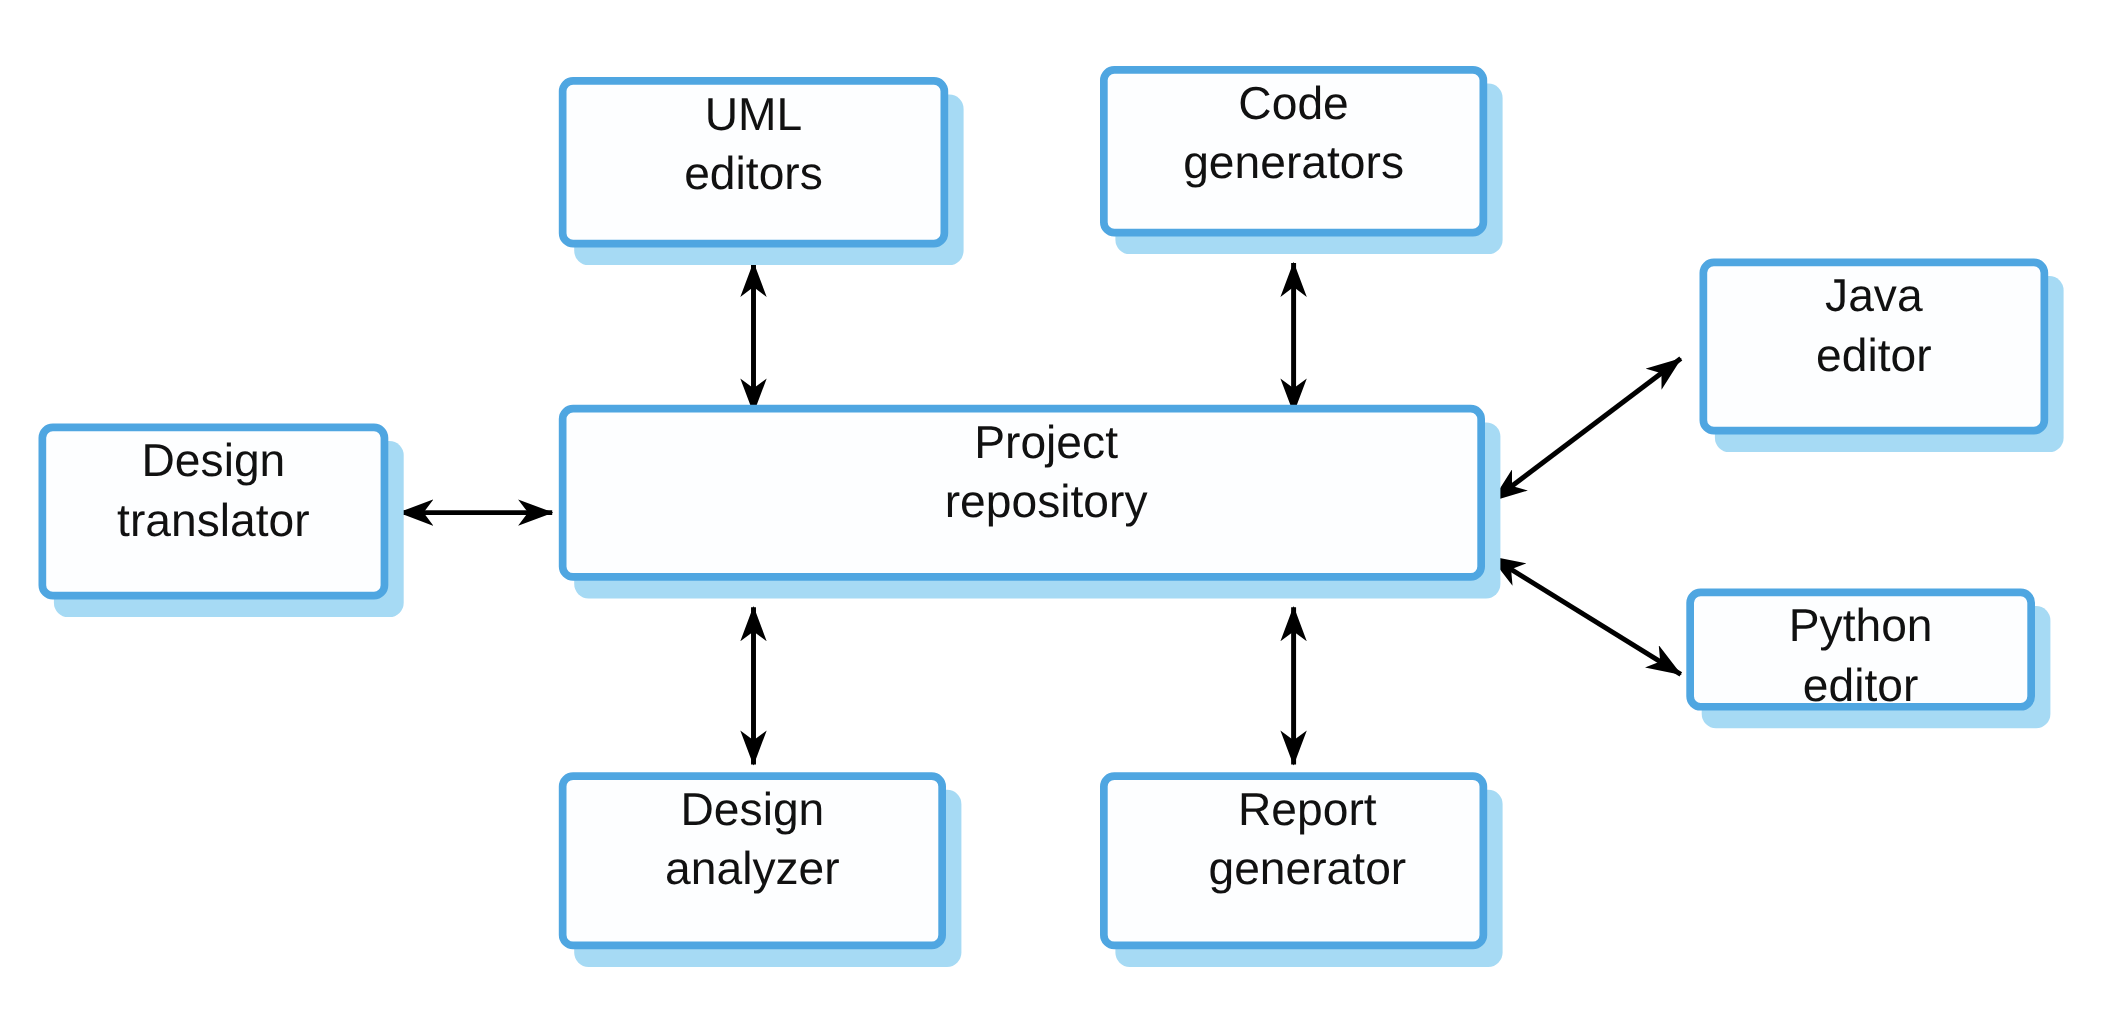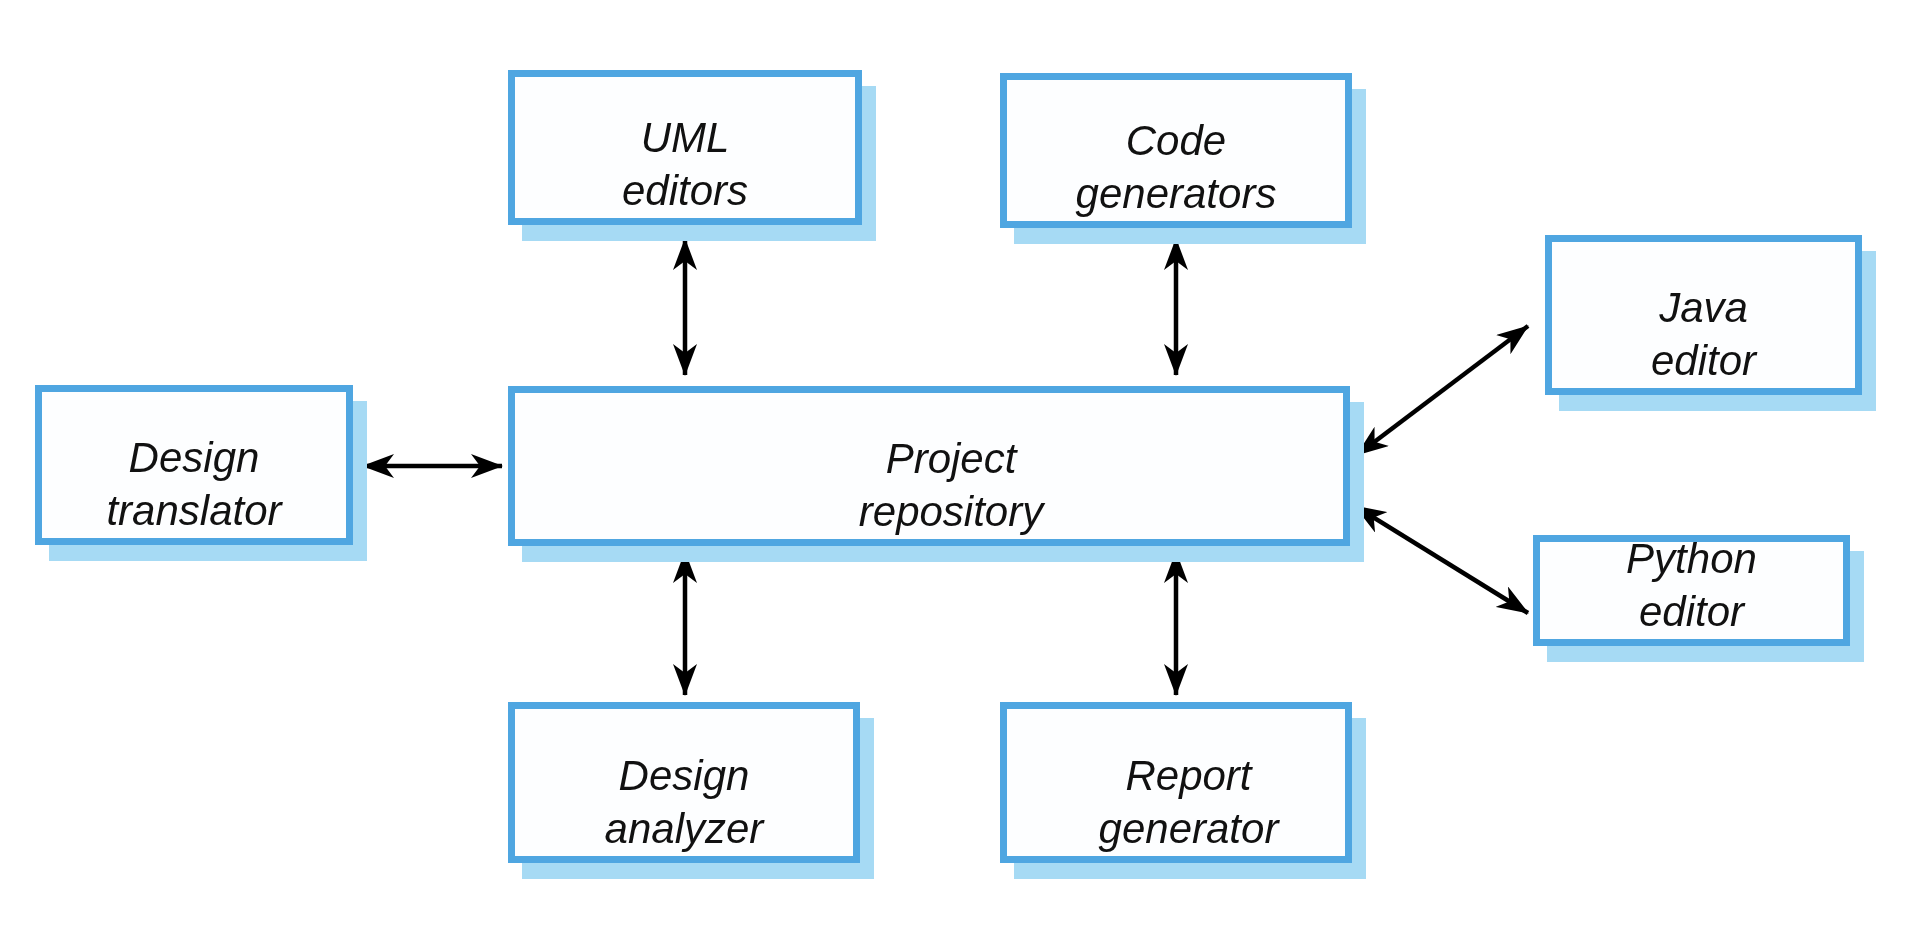--- a/index.html
+++ b/index.html
@@ -28,27 +28,26 @@
     left: 0; top: 0;
     width: 1916px;
     height: 932px;
     pointer-events: none;
   }
   .node {
     position: absolute;
     box-sizing: border-box;
     background: var(--box-fill);
     border: 7px solid var(--box-border);
-    border-radius: 0;
+    border-radius: 13px;
     box-shadow: 14px 16px 0 0 var(--box-shadow);
     display: flex;
-    align-items: flex-end;
+    align-items: flex-start;
     justify-content: center;
     text-align: center;
-    font-style: italic;
   }
   .node-label {
     white-space: pre-line;
     color: var(--text);
     font-size: 42px;
     line-height: 1.28;
     font-weight: 400;
   }
   .edge {
     stroke: var(--arrow);
@@ -78,41 +77,41 @@
     <line class="edge" x1="363" y1="466" x2="502" y2="466" marker-start="url(#ah)" marker-end="url(#ah)"></line>
     <line class="edge" x1="1357" y1="455" x2="1528" y2="326" marker-start="url(#ah)" marker-end="url(#ah)"></line>
     <line class="edge" x1="1355" y1="506" x2="1528" y2="613" marker-start="url(#ah)" marker-end="url(#ah)"></line>
   </svg>
 
   <div class="node" style="left:508px; top:70px; width:354px; height:155px;">
     <span class="node-label">UML
 editors</span>
   </div>
 
-  <div class="node" style="left:1000px; top:73px; width:352px; height:155px;">
+  <div class="node" style="left:1000px; top:60px; width:352px; height:155px;">
     <span class="node-label">Code
 generators</span>
   </div>
 
   <div class="node" style="left:1533px; top:235px; width:317px; height:160px;margin-left:12px;">
     <span class="node-label">Java
 editor</span>
   </div>
 
   <div class="node" style="left:1533px; top:535px; width:317px; height:111px;">
     <span class="node-label">Python
 editor</span>
   </div>
 
   <div class="node" style="left:35px; top:385px; width:318px; height:160px;">
     <span class="node-label">Design
 translator</span>
   </div>
 
-  <div class="node" style="left:508px; top:386px; width:842px; height:160px;padding-left:44px;">
+  <div class="node" style="left:508px; top:368px; width:842px; height:160px;padding-left:44px;">
     <span class="node-label">Project
 repository</span>
   </div>
 
   <div class="node" style="left:508px; top:702px; width:352px; height:161px;">
     <span class="node-label">Design
 analyzer</span>
   </div>
 
   <div class="node" style="left:1000px; top:702px; width:352px; height:161px;padding-left:25px;">

